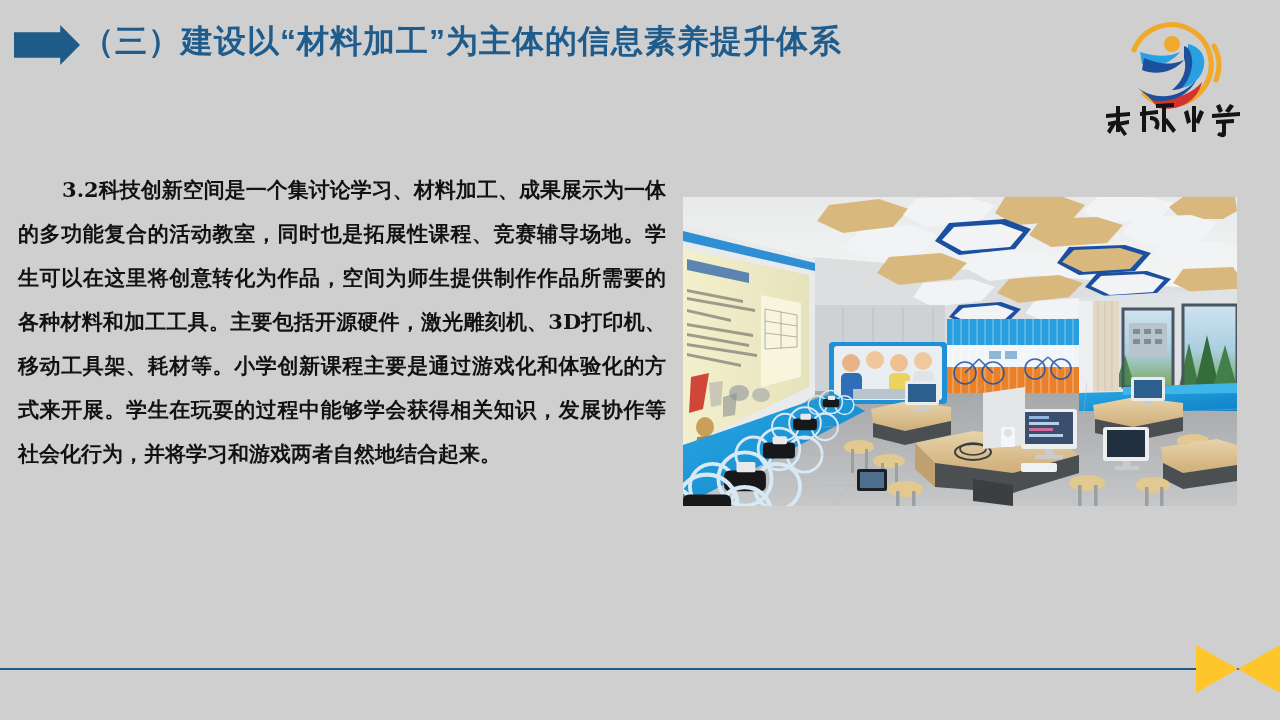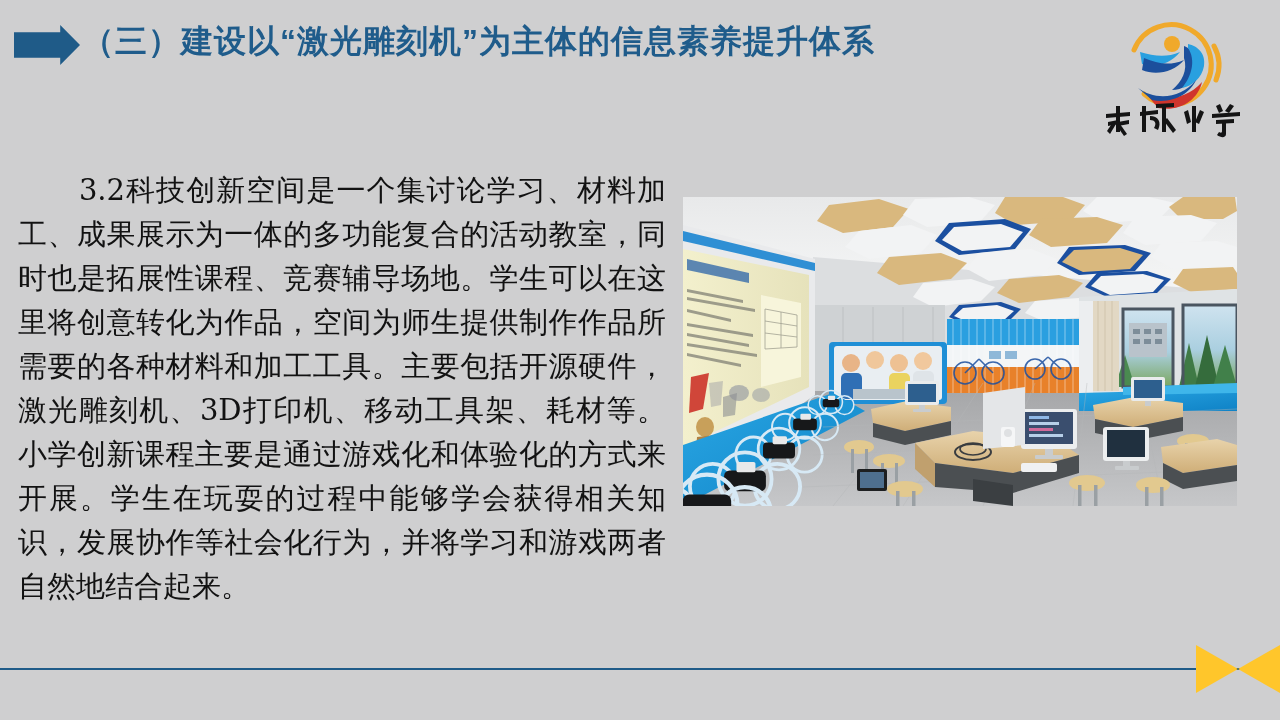--- a/index.html
+++ b/index.html
@@ -57,26 +57,26 @@
     height: 130px;
   }
   .logo svg { display: block; }
 
   
   .body-text {
     position: absolute;
     left: 18px;
     top: 168px;
     width: 648px;
-    font-size: 29px;
+    font-size: 21px;
     line-height: 44px;
     color: #121212;
     text-align: justify;
     text-indent: 2.1em;
-    font-weight: normal;
+    font-weight: bold;
     font-family: "DejaVu Serif", "Liberation Serif", serif;
     letter-spacing: 0px;
   }
 
   
   .photo {
     position: absolute;
     left: 683px;
     top: 197px;
     width: 554px;
@@ -117,21 +117,21 @@
     clip-path: polygon(100% 0, 0 50%, 100% 100%);
   }
 </style>
 </head>
 <body>
 
 <div class="slide">
 
   <div class="header">
     <div class="title-arrow"></div>
-    <div class="slide-title">（三）建设以“激光雕刻机”为主体的信息素养提升体系</div>
+    <div class="slide-title">（三）建设以“材料加工”为主体的信息素养提升体系</div>
 
     <div class="logo">
       <svg width="170" height="130" viewBox="0 0 170 130" xmlns="http://www.w3.org/2000/svg">
 
         <path d="M 38 42 A 40 40 0 1 1 48 86" fill="none" stroke="#f0a92b" stroke-width="5" stroke-linecap="round"></path>
         <path d="M 118 38 A 40 40 0 0 1 120 72" fill="none" stroke="#f0a92b" stroke-width="5" stroke-linecap="round"></path>
 
         <circle cx="76" cy="36" r="8" fill="#f0a92b"></circle>
 
         <path d="M 44 44 C 58 48 70 50 84 44 C 74 56 60 60 46 56 Z" fill="#29a0e0"></path>

